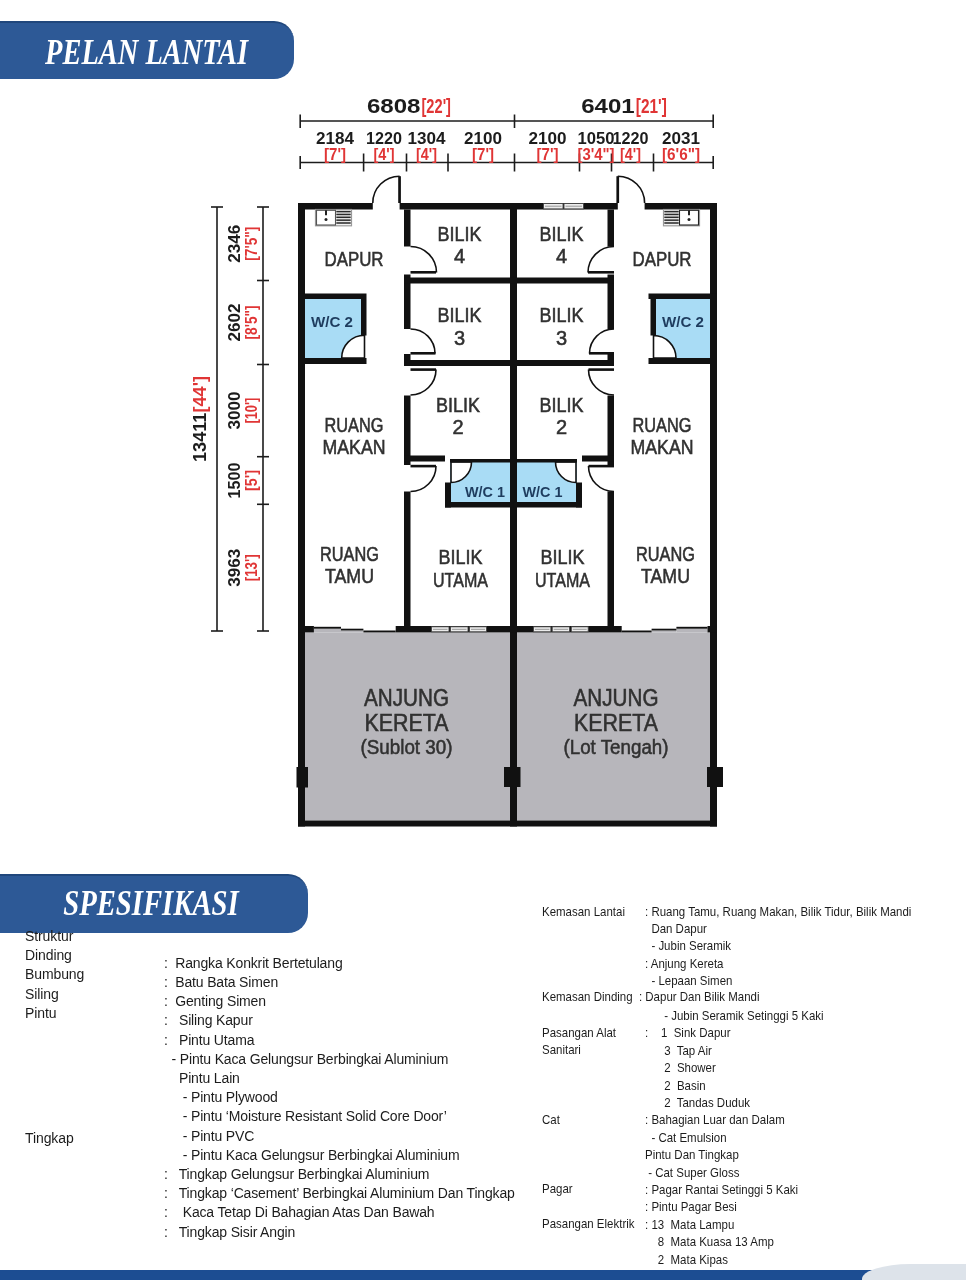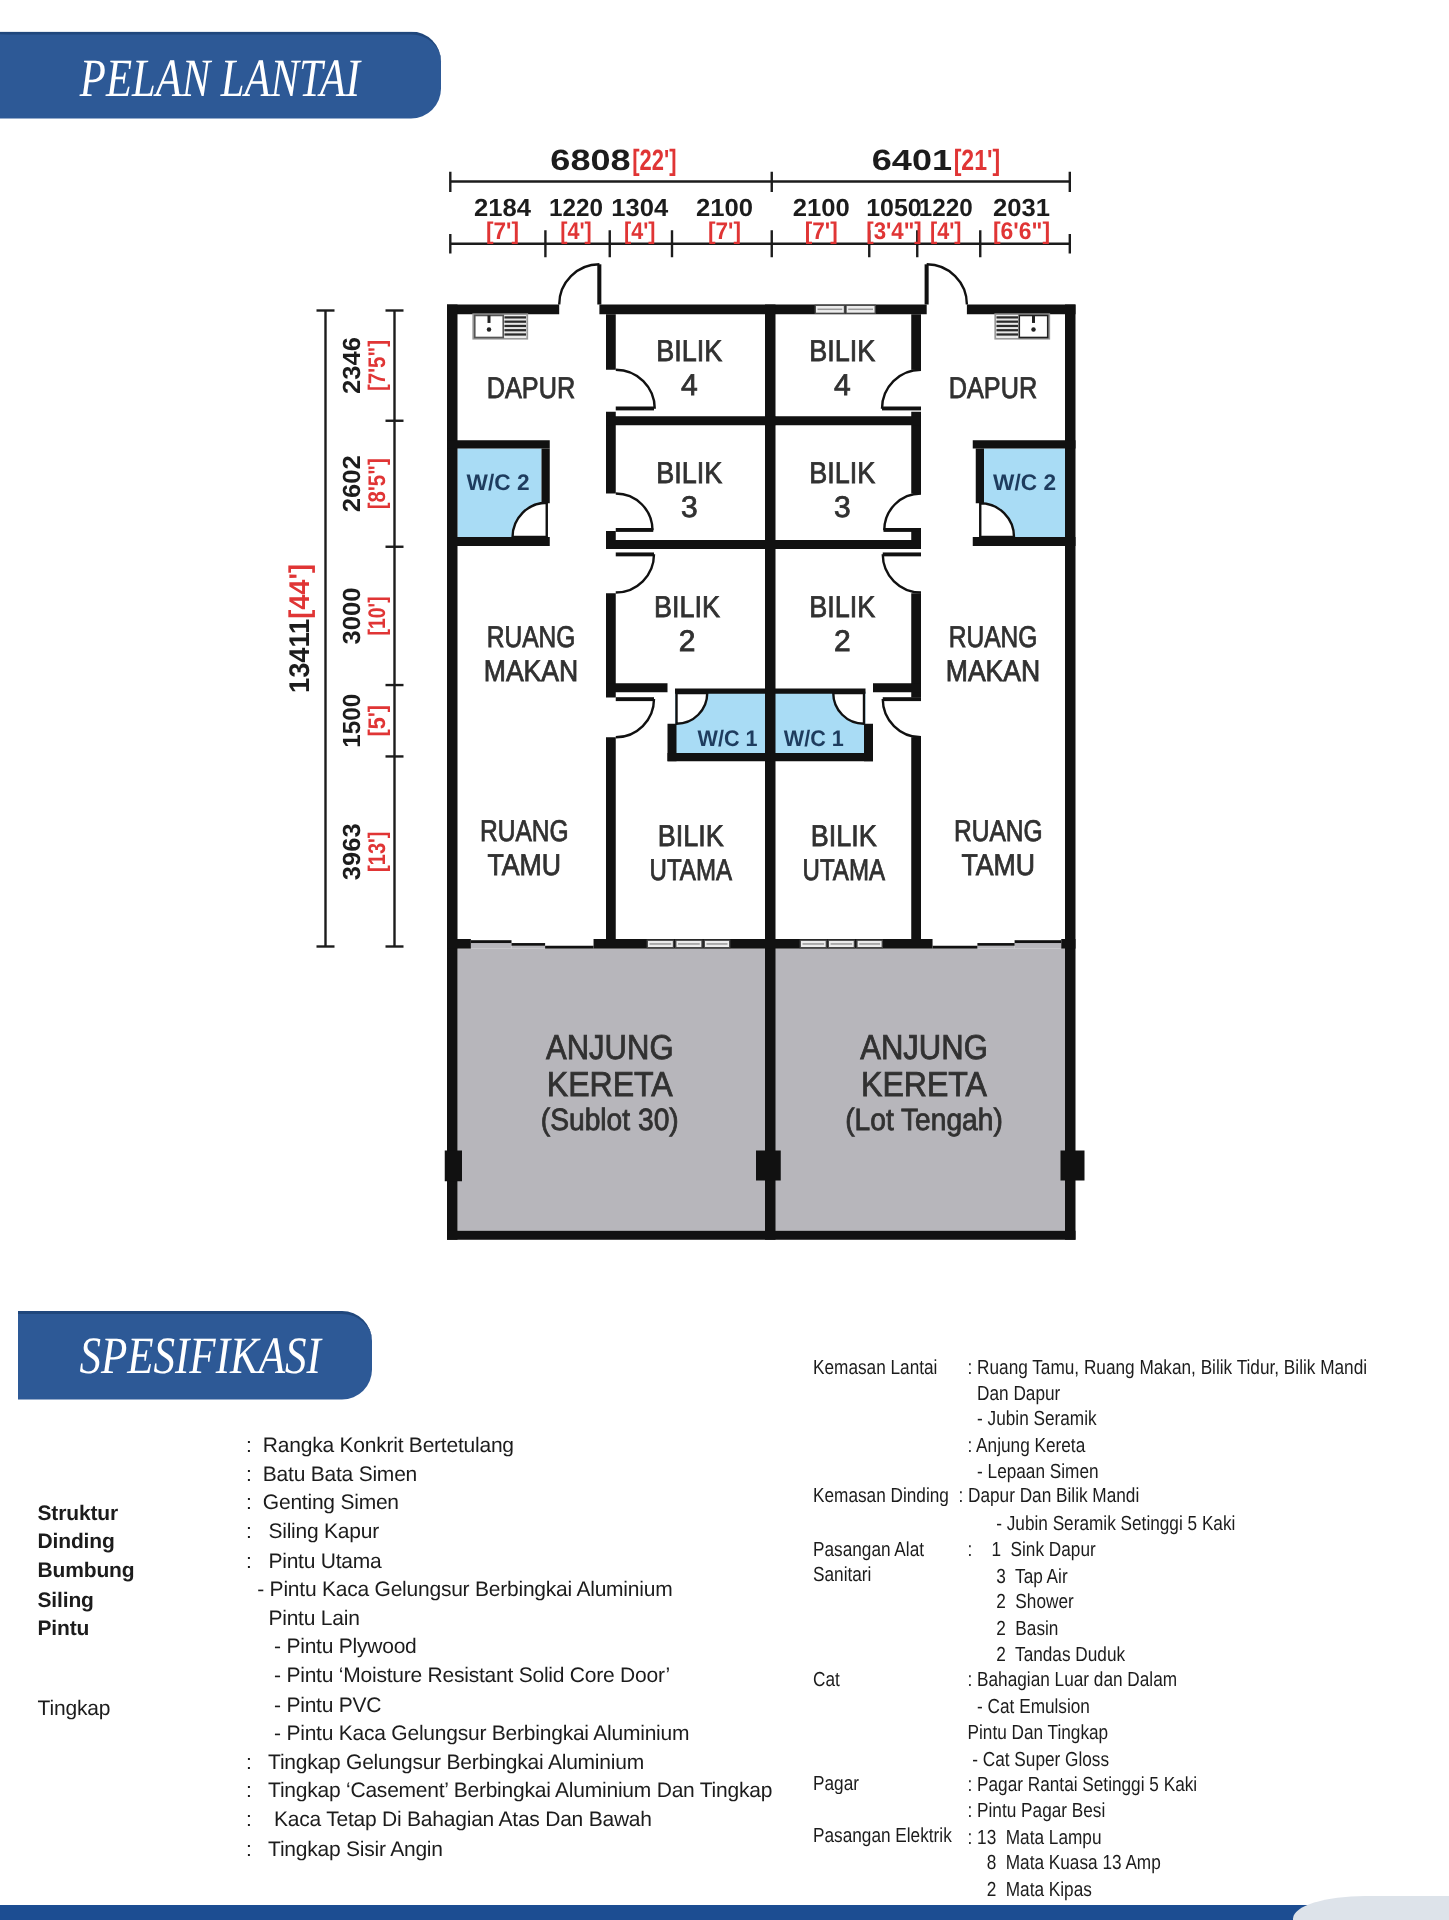--- a/index.html
+++ b/index.html
@@ -1,20 +1,20 @@
 <!DOCTYPE html>
 <html><head>
 <meta charset="utf-8">
 <style>
   html,body{margin:0;padding:0;}
   body{width:966px;height:1280px;position:relative;background:#ffffff;overflow:hidden;
        font-family:"Liberation Sans", sans-serif;}
   .hdr{position:absolute;left:0;background:#2d5996;border-top:2.5px solid #20477c;
        border-radius:0 20px 20px 0;color:#fff;
-       font-family:"Liberation Serif", serif;font-style:italic;font-weight:normal;}
+       font-family:"Liberation Serif", serif;font-style:italic;font-weight:bold;}
   .abs{position:absolute;white-space:pre;color:#1c1c1c;}
 </style>
 </head>
 <body>
 
 <div class="hdr" id="h1" style="top:21px;width:294px;height:56px;">
   <div style="text-align:center;margin-top:8px;font-size:36px;transform:scaleX(0.79);transform-origin:145px 0;">PELAN LANTAI</div>
 </div>
 
 <svg id="plan" width="966" height="1280" viewBox="0 0 966 1280" style="position:absolute;left:0;top:0;">
@@ -393,25 +393,25 @@
 <text font-family="Liberation Sans" font-size="20.5" fill="#313131" text-anchor="middle" stroke="#313131" stroke-width="0.55" textLength="92" lengthAdjust="spacingAndGlyphs" x="406.5" y="753.5">(Sublot 30)</text>
 </g>
 
 <g>
 <text font-family="Liberation Sans" font-size="23" fill="#313131" text-anchor="middle" stroke="#313131" stroke-width="0.55" textLength="85" lengthAdjust="spacingAndGlyphs" x="616" y="706">ANJUNG</text>
 <text font-family="Liberation Sans" font-size="23" fill="#313131" text-anchor="middle" stroke="#313131" stroke-width="0.55" textLength="84" lengthAdjust="spacingAndGlyphs" x="616" y="730.5">KERETA</text>
 <text font-family="Liberation Sans" font-size="20.5" fill="#313131" text-anchor="middle" stroke="#313131" stroke-width="0.55" textLength="105" lengthAdjust="spacingAndGlyphs" x="616" y="753.5">(Lot Tengah)</text>
 </g>
 </svg>
 
-<div class="hdr" id="h2" style="top:874px;width:236px;height:57px;margin-left:12px;">
+<div class="hdr" id="h2" style="top:874px;width:308px;height:57px;">
   <div style="text-align:center;margin-top:8px;font-size:35px;transform:scaleX(0.82);transform-origin:137px 0;">SPESIFIKASI</div>
 </div>
 
-<div class="abs" id="specLL" style="left:25px;top:999px;font-size:14px;letter-spacing:-0.1px;line-height:19.2px;font-weight:bold;">Struktur
+<div class="abs" id="specLL" style="left:25px;top:927px;font-size:14px;letter-spacing:-0.1px;line-height:19.2px;">Struktur
 Dinding
 Bumbung
 Siling
 Pintu</div>
 
 <div class="abs" id="specLT" style="left:25px;top:1129px;font-size:14px;letter-spacing:-0.1px;line-height:19.2px;">Tingkap</div>
 
 <div class="abs" id="specLV" style="left:128px;top:953.7px;font-size:14px;letter-spacing:-0.15px;line-height:19.2px;margin-left:36px;">:  Rangka Konkrit Bertetulang
 :  Batu Bata Simen
 :  Genting Simen

